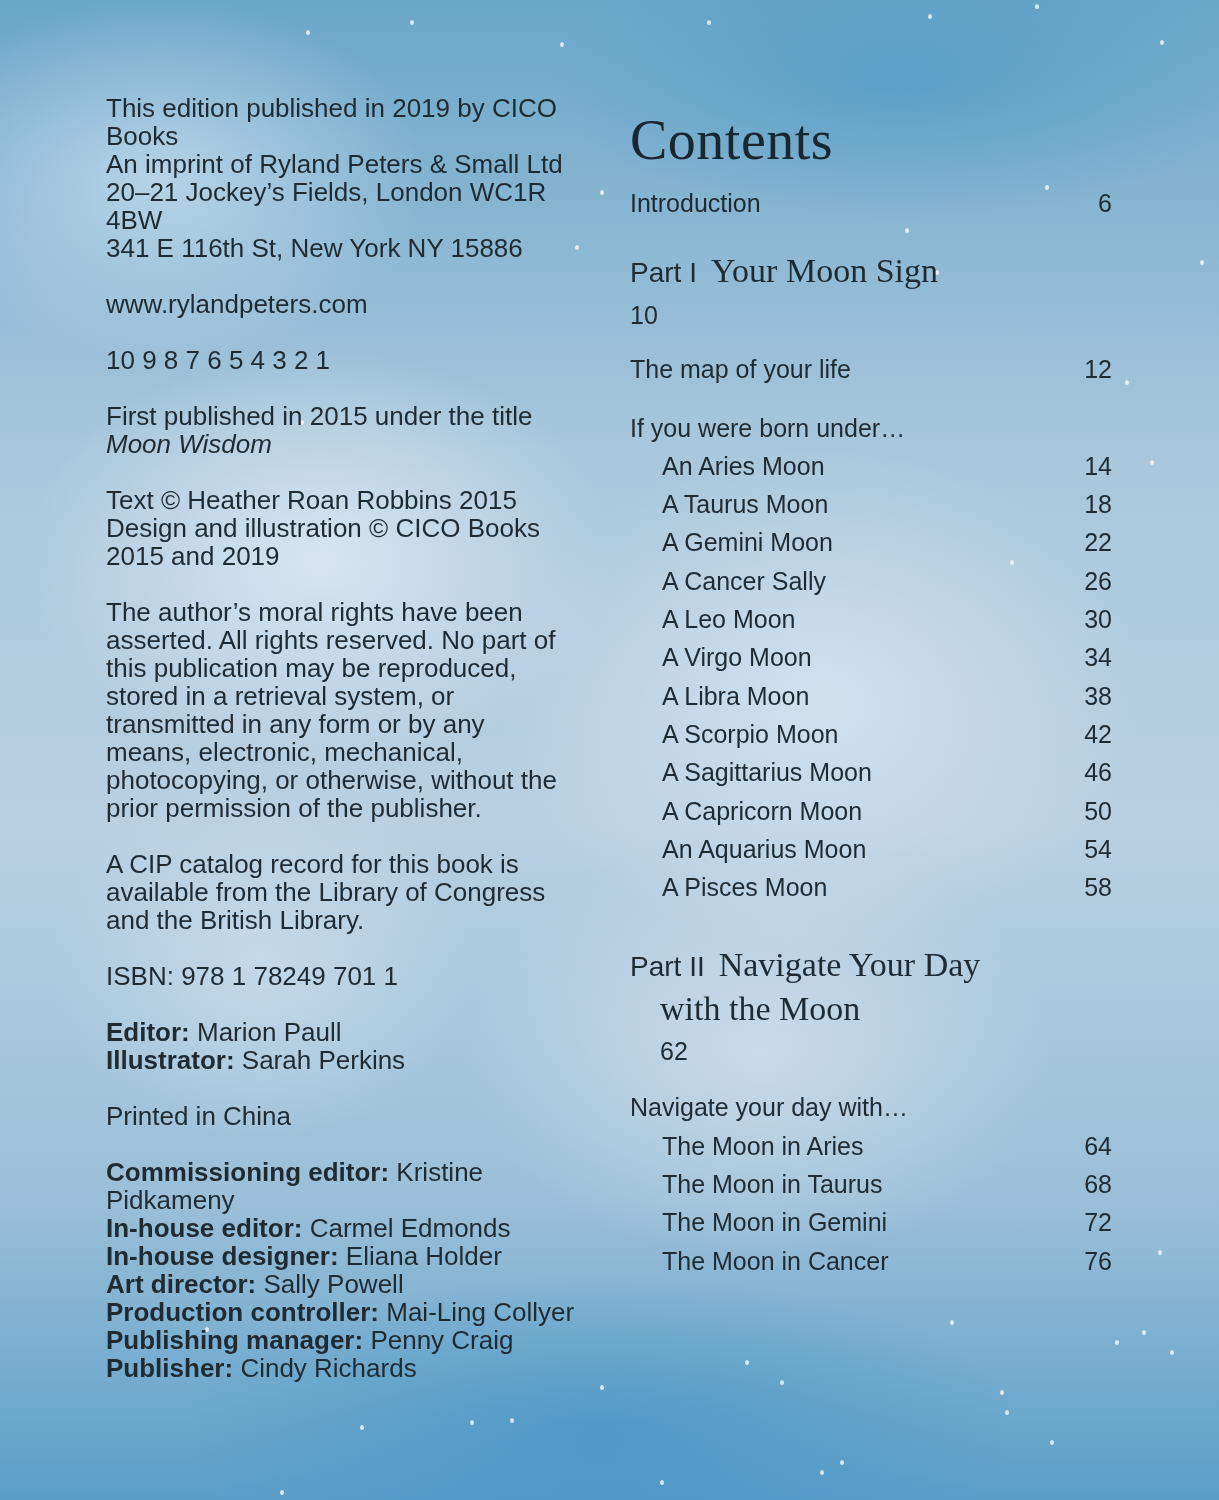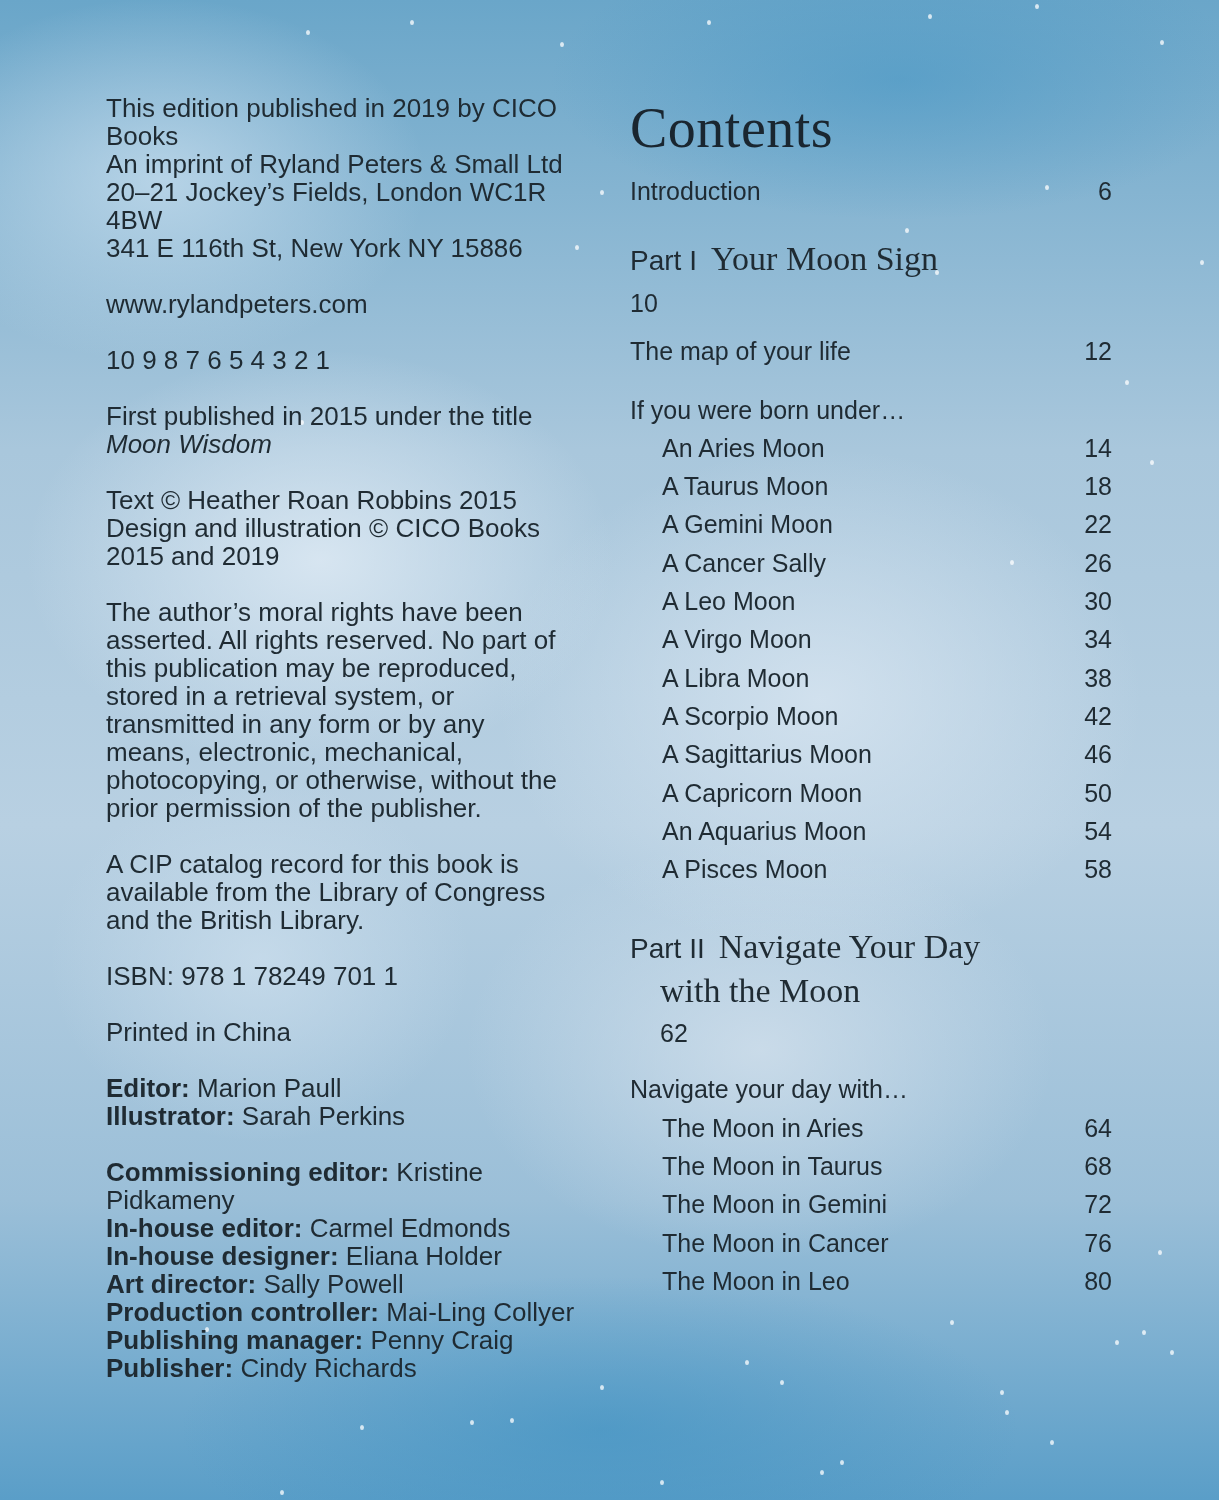--- a/index.html
+++ b/index.html
@@ -22,21 +22,21 @@
 
   .left {
     position: absolute; left: 106px; top: 94px; width: 490px;
     font-size: 26px; line-height: 28px; color: #1f2b33;
   }
   .left p { margin: 0 0 28px 0; }
   .left .credits { margin: 0; }
   .left b { font-weight: bold; }
   .left em { font-style: italic; }
 
-  .right { position: absolute; left: 630px; top: 96px; width: 482px; }
+  .right { position: absolute; left: 630px; top: 108px; width: 482px; }
   .title {
     font-family: "Liberation Serif", serif; font-size: 56px; line-height: 64px;
     color: #1a2630; margin: 0 0 12px 0; font-weight: normal; letter-spacing: 0.5px;
   }
   .row { display: flex; justify-content: space-between; align-items: baseline;
          font-size: 25px; line-height: 38.3px; color: #1f2b33; }
   .row.sub { padding-left: 32px; }
   .row .pg { text-align: right; }
   .part { display: flex; justify-content: space-between; align-items: baseline;
           font-size: 30px; line-height: 42px; color: #1f2b33; flex-direction: column; }
@@ -97,25 +97,25 @@
   <p>www.rylandpeters.com</p>
   <p>10 9 8 7 6 5 4 3 2 1</p>
   <p><span>First published in 2015 under the title </span><em>Moon Wisdom</em></p>
   <p>
     <span>Text © Heather Roan Robbins 2015</span><br>
     <span style="display:inline-block;width:470px">Design and illustration © CICO Books 2015 and 2019</span>
   </p>
   <p style="width:470px">The author’s moral rights have been asserted. All rights reserved. No part of this publication may be reproduced, stored in a retrieval system, or transmitted in any form or by any means, electronic, mechanical, photocopying, or otherwise, without the prior permission of the publisher.</p>
   <p style="width:475px">A CIP catalog record for this book is available from the Library of Congress and the British Library.</p>
   <p>ISBN: 978 1 78249 701 1</p>
-  <p>Printed in China</p>
   <p>
     <b>Editor:</b> <span>Marion Paull</span><br>
     <b>Illustrator:</b> <span>Sarah Perkins</span>
   </p>
+  <p>Printed in China</p>
   <p class="credits">
     <b>Commissioning editor:</b> <span>Kristine Pidkameny</span><br>
     <b>In-house editor:</b> <span>Carmel Edmonds</span><br>
     <b>In-house designer:</b> <span>Eliana Holder</span><br>
     <b>Art director:</b> <span>Sally Powell</span><br>
     <b>Production controller:</b> <span>Mai-Ling Collyer</span><br>
     <b>Publishing manager:</b> <span>Penny Craig</span><br>
     <b>Publisher:</b> <span>Cindy Richards</span>
   </p>
 </div>
@@ -126,21 +126,21 @@
   <div class="row">
     <span>Introduction</span>
     <span class="pg">6</span>
   </div>
 
   <div class="part" style="margin-top:28px">
     <span><span class="lbl">Part I</span><span class="serif">Your Moon Sign</span></span>
     <span class="pg">10</span>
   </div>
 
-  <div class="row" style="margin-top:8px">
+  <div class="row" style="margin-top:14px">
     <span>The map of your life</span>
     <span class="pg">12</span>
   </div>
 
   <div class="row" style="margin-top:20px">
     <span>If you were born under…</span>
   </div>
 
   <div class="row sub">
       <span>An Aries Moon</span>
@@ -214,17 +214,13 @@
       <span class="pg">68</span>
     </div>
   <div class="row sub">
       <span>The Moon in Gemini</span>
       <span class="pg">72</span>
     </div>
   <div class="row sub">
       <span>The Moon in Cancer</span>
       <span class="pg">76</span>
     </div>
-  <div class="row sub">
-      <span>The Moon in Leo</span>
-      <span class="pg">80</span>
-    </div>
 </div>
 
 </body></html>

